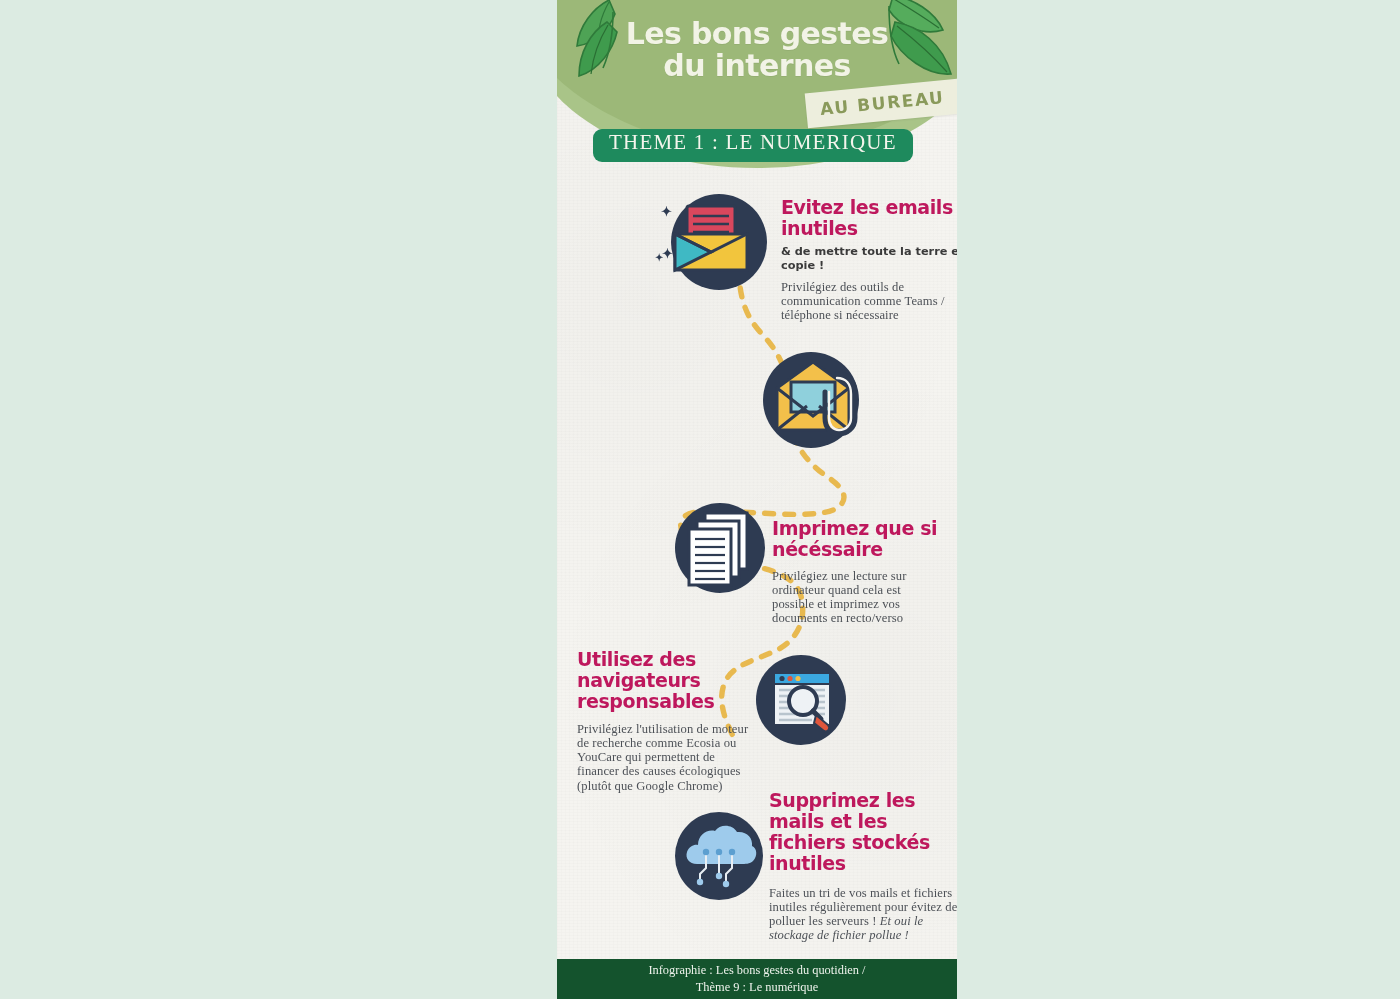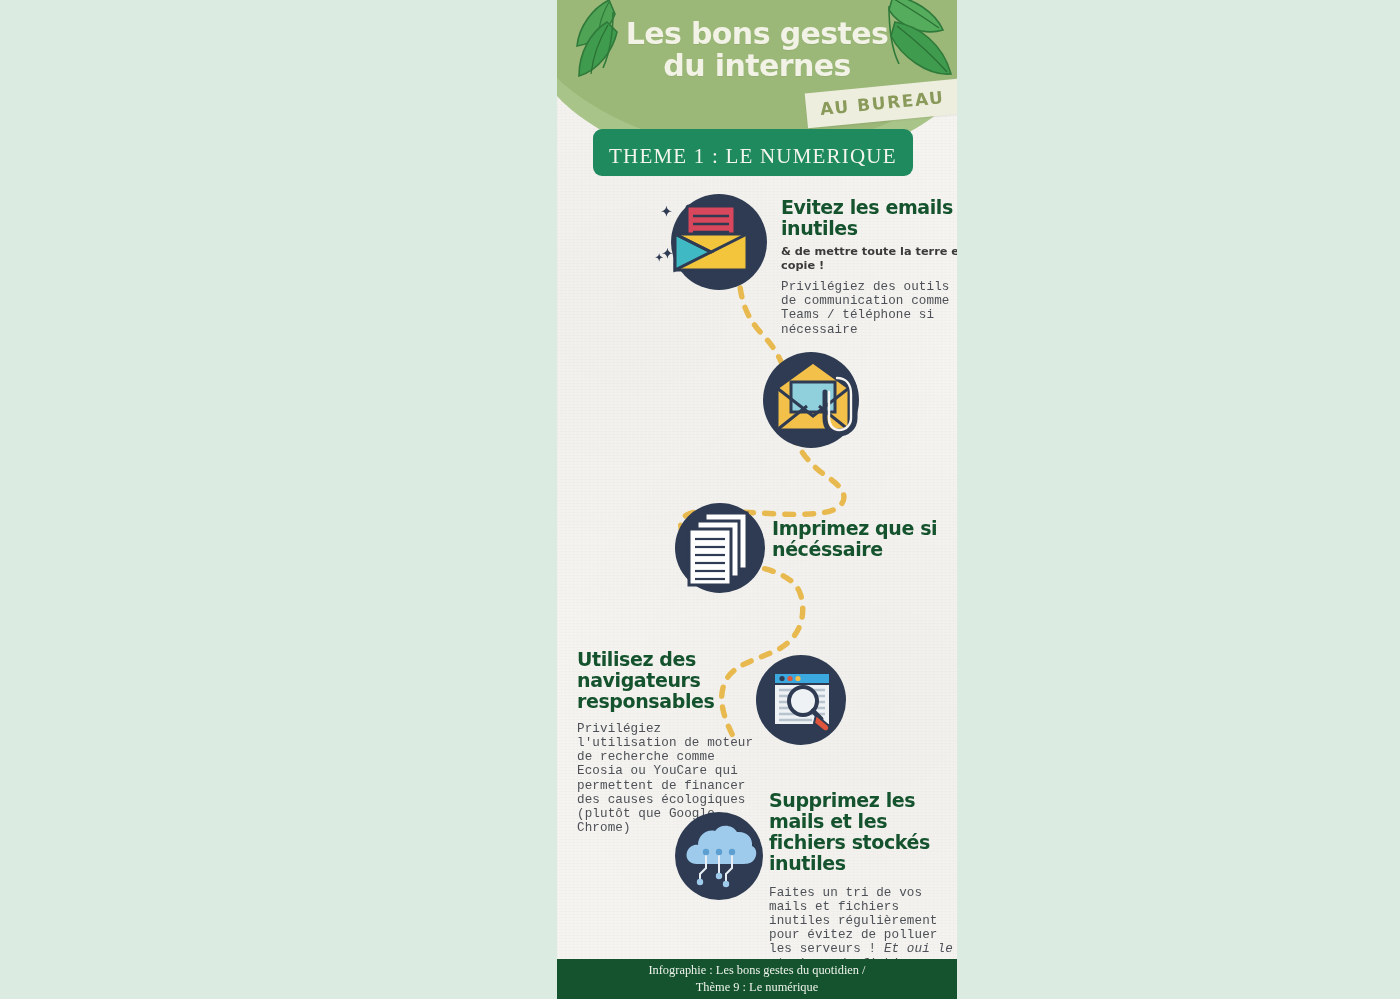--- a/index.html
+++ b/index.html
@@ -58,21 +58,21 @@
     padding:7px 16px 8px 14px;
     transform:rotate(-5.5deg);
     box-shadow:0 1px 2px rgba(0,0,0,.08);
   }
 
   .theme-banner{
     position:absolute;left:36px;top:129px;z-index:6;
     background:#1e8a5d;
     color:#f4f5ec;
     border-radius:9px;
-    padding:15px 16px 7px;
+    padding:1px 16px 7px;
     font-family:"Liberation Serif", serif;
     font-size:21px;
     letter-spacing:1.2px;
     white-space:nowrap;
   }
 
   
   .path-layer{position:absolute;left:0;top:0;width:400px;height:999px;z-index:1;}
 
   
@@ -85,37 +85,37 @@
     border-radius:50%;
     background:#2e3b52;
     display:flex;align-items:center;justify-content:center;
   }
   .icon-circle svg{display:block;}
 
   .txt{position:absolute;}
   .h-title{
     font-family:"DejaVu Sans", sans-serif;
     font-weight:bold;
-    color:#14532d;
+    color:#be185d;
     font-size:19px;
     line-height:1.1;
     letter-spacing:-0.4px;
     margin:0 0 5px 0;
   }
   .h-title.leftal{text-align:left;}
   .sub{
     font-family:"DejaVu Sans", sans-serif;
     font-weight:bold;
     color:#3a3a3a;
     font-size:11.3px;
     line-height:1.25;
     margin:6px 0 7px 0;
   }
   .body{
-    font-family:Liberation Mono, monospace;
+    font-family:Liberation Serif, serif;
     color:#4d5157;
     font-size:12.6px;
     line-height:1.13;
     letter-spacing:.1px;
   }
   .body em{font-style:italic;}
 
   
   .spark{position:absolute;color:#2e3b52;font-weight:bold;line-height:1;}
 
@@ -242,20 +242,21 @@
               <line x1="20" y1="52" x2="50" y2="52"></line>
               <line x1="20" y1="60" x2="50" y2="60"></line>
               <line x1="20" y1="68" x2="50" y2="68"></line>
               <line x1="20" y1="76" x2="50" y2="76"></line>
             </g>
           </svg>
         </div>
 
         <div class="txt" style="left:215px;top:18px;width:166px;">
           <div class="h-title">Imprimez que si nécéssaire</div>
+          <div class="body" style="margin-top:9px;">Privilégiez une lecture sur ordinateur quand cela est possible et imprimez vos documents en recto/verso</div>
         </div>
       </div>
 
       <div class="row" style="left:0;top:645px;width:400px;height:170px;">
         <div class="txt" style="left:20px;top:4px;width:180px;">
           <div class="h-title leftal">Utilisez des navigateurs responsables</div>
           <div class="body" style="margin-top:10px;">Privilégiez l'utilisation de moteur de recherche comme Ecosia ou YouCare qui permettent de financer des causes écologiques (plutôt que Google Chrome)</div>
         </div>
 
         <div class="icon-circle" style="left:199px;top:10px;width:90px;height:90px;">

